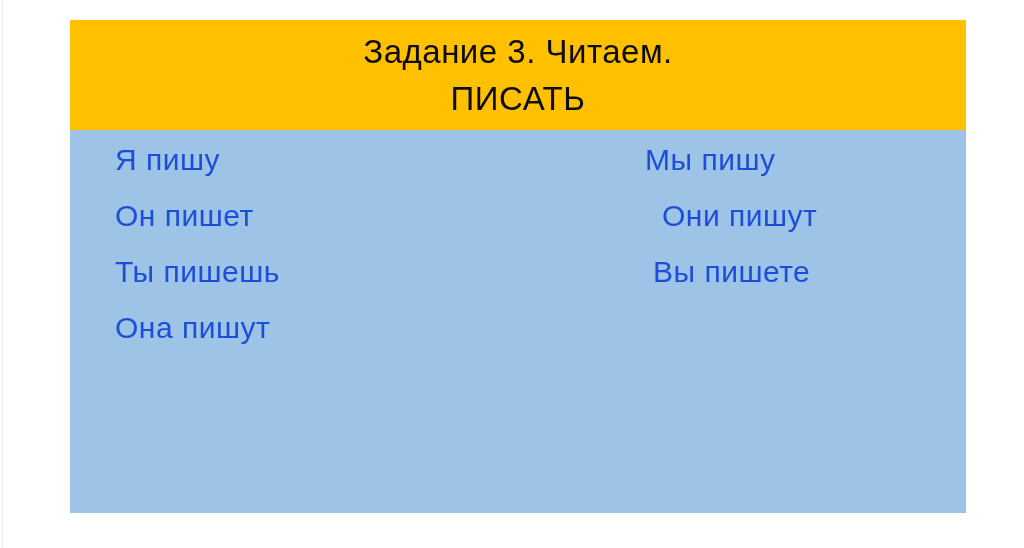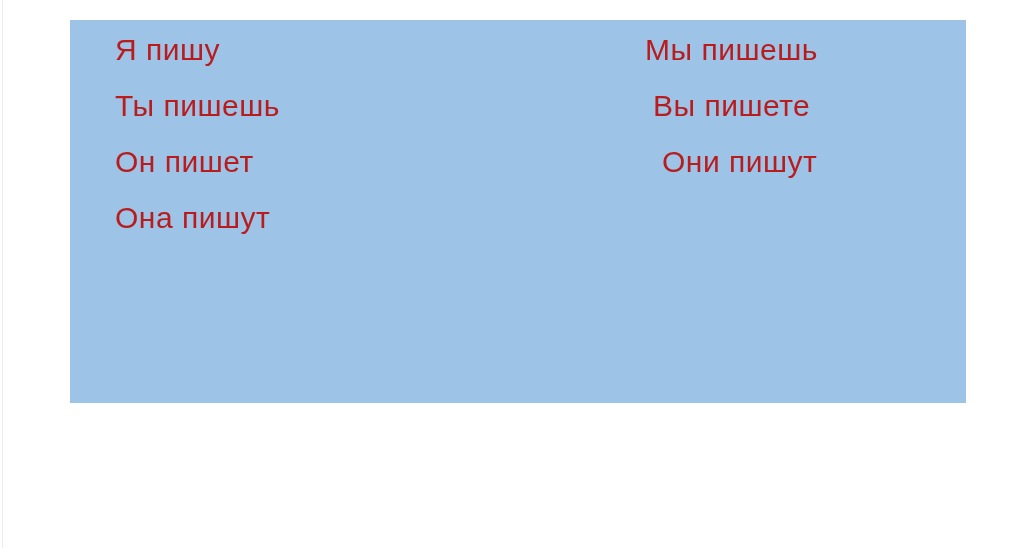--- a/index.html
+++ b/index.html
@@ -51,21 +51,21 @@
     font-weight: 500;
     letter-spacing: 0.5px;
     white-space: nowrap;
   }
 
   .slide-body {
     position: relative;
     width: 100%;
     height: 383px;
     background: #9DC3E6;
-    color: #b91c1c;
+    color: #1d4ed8;
     padding-top: 2px;
   }
 
   .conj-row {
     position: relative;
     height: 56px;
     display: flex;
     align-items: center;
     font-size: 30px;
     letter-spacing: 0.5px;
@@ -89,36 +89,40 @@
 </style>
 </head>
 <body>
 
 <div class="page">
 
   <div class="page-edge-line"></div>
 
   <div class="slide">
 
+    <div class="slide-header">
+      <div class="title-line">Задание 3. Читаем.</div>
+      <div class="title-line">ПИСАТЬ</div>
+    </div>
 
     <div class="slide-body">
 
       <div class="conj-row row-0">
         <span class="conj-left">Я пишу</span>
-        <span class="conj-right">Мы пишешь</span>
+        <span class="conj-right">Мы пишу</span>
+      </div>
+
+      <div class="conj-row row-2">
+        <span class="conj-left">Он пишет</span>
+        <span class="conj-right">Они пишут</span>
       </div>
 
       <div class="conj-row row-1">
         <span class="conj-left">Ты пишешь</span>
         <span class="conj-right">Вы пишете</span>
-      </div>
-
-      <div class="conj-row row-2">
-        <span class="conj-left">Он пишет</span>
-        <span class="conj-right">Они пишут</span>
       </div>
 
       <div class="conj-row row-3">
         <span class="conj-left">Она пишут</span>
         <span class="conj-right"></span>
       </div>
 
     </div>
 
   </div>

